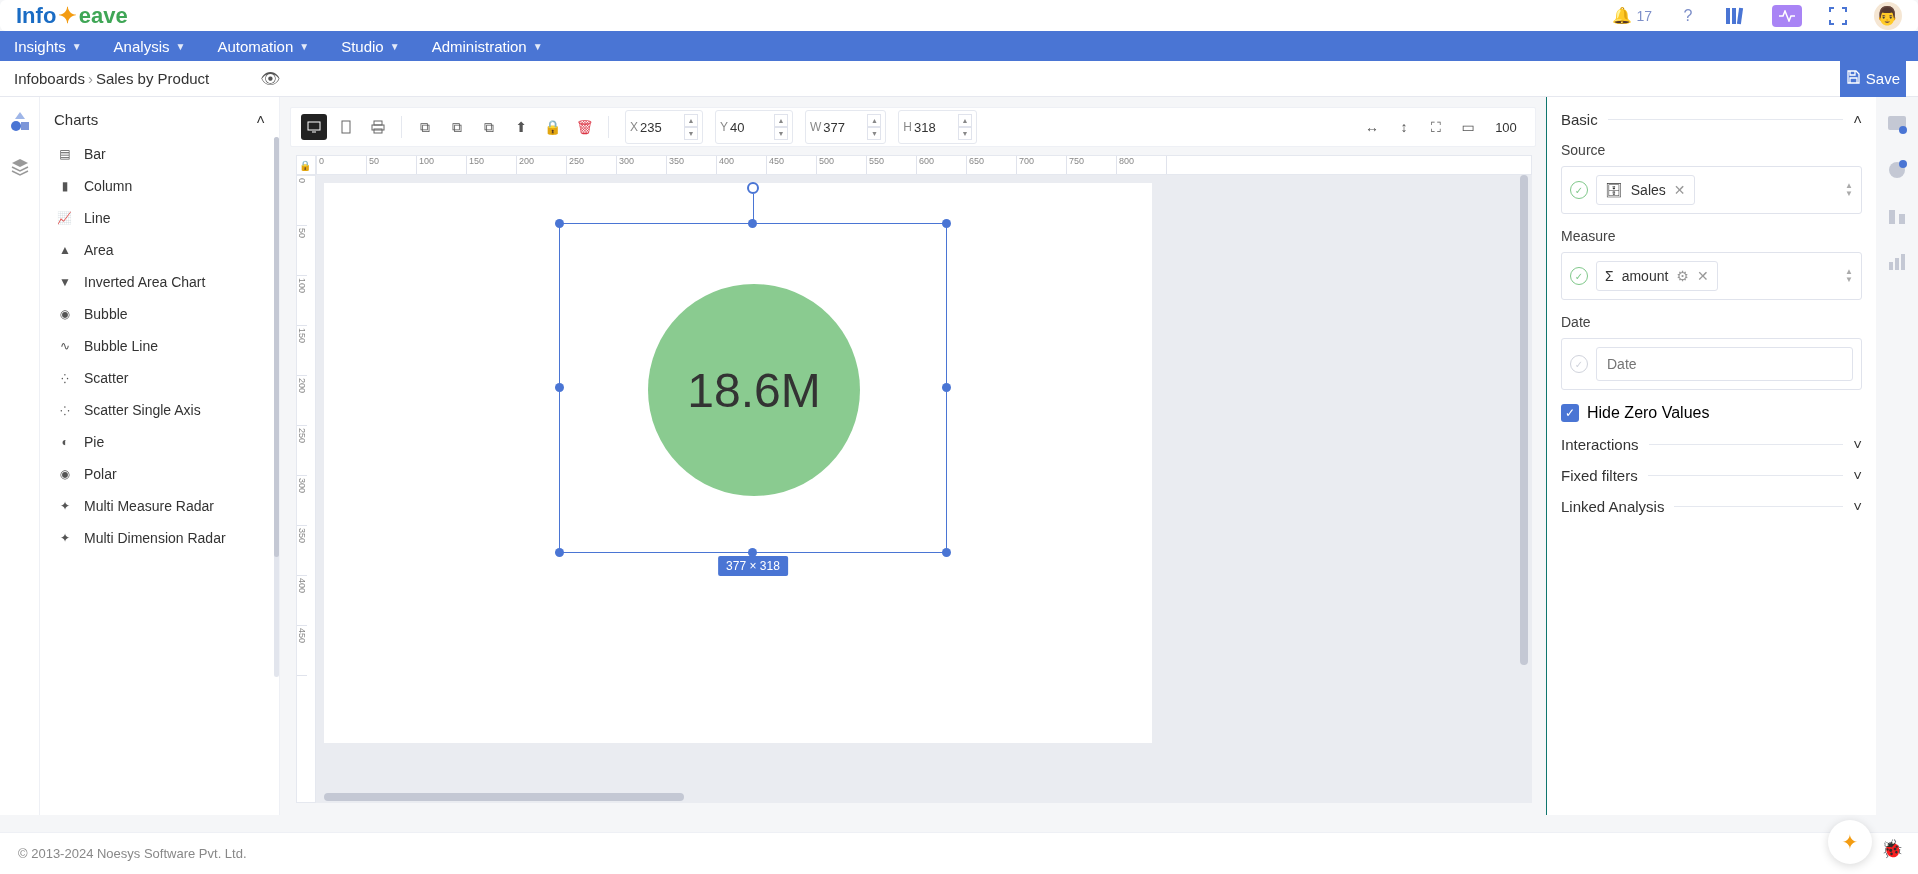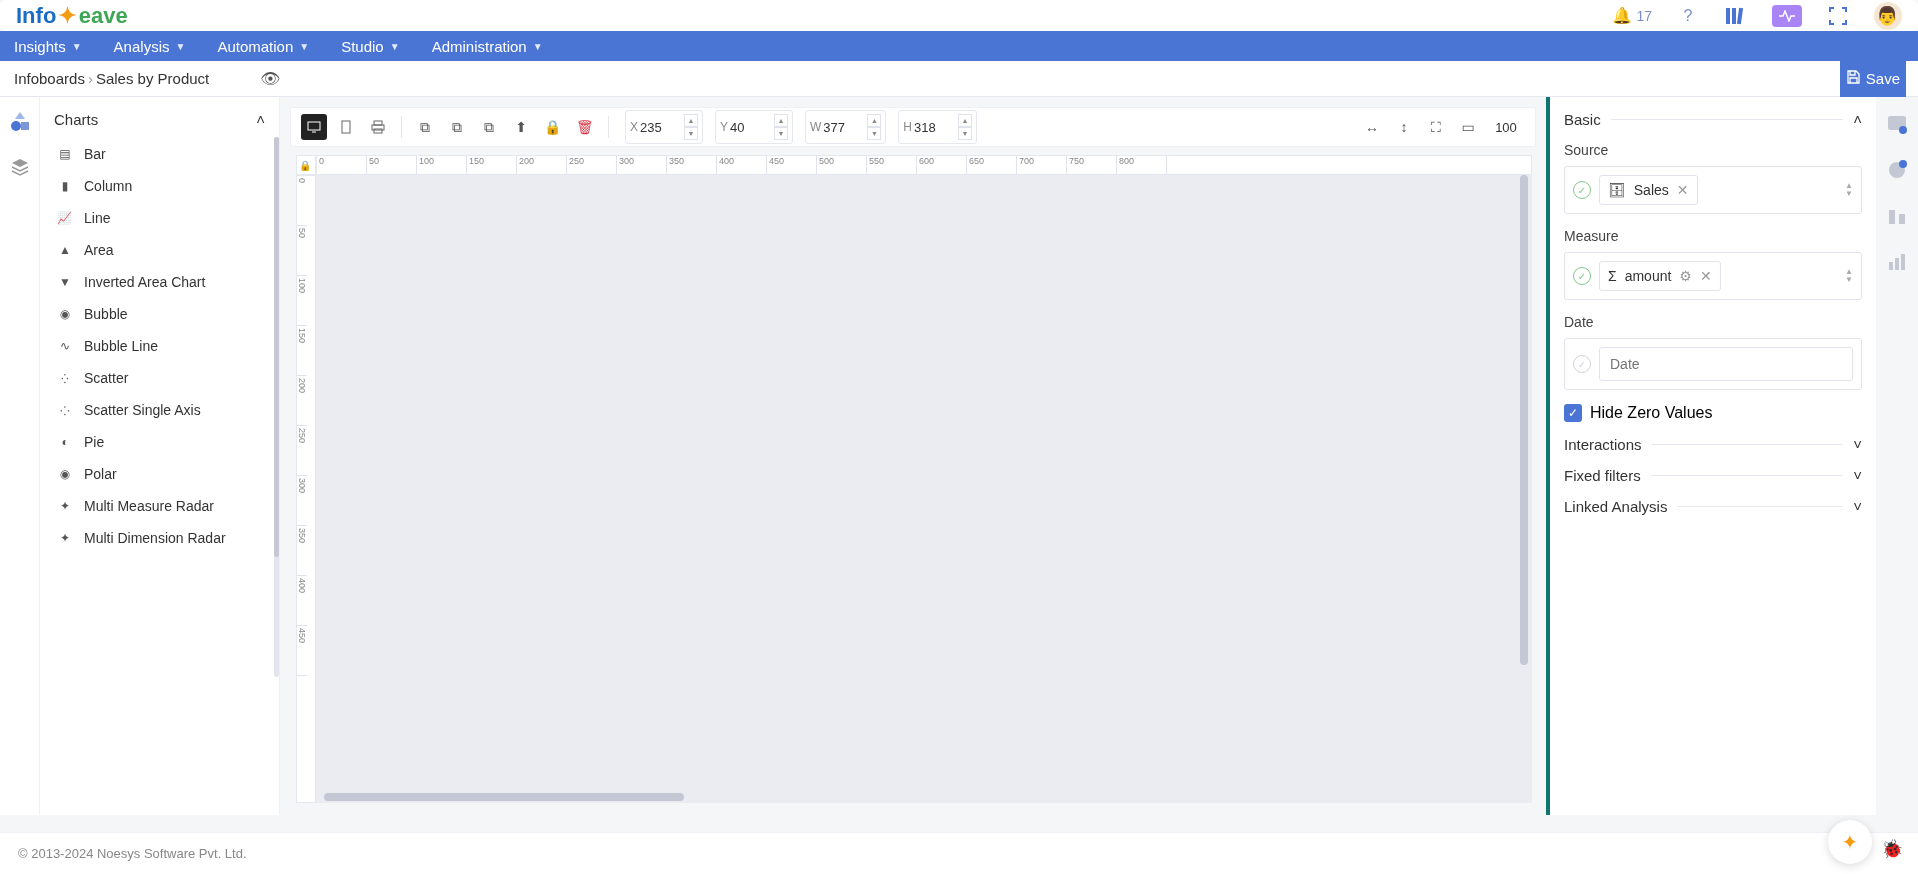--- a/index.html
+++ b/index.html
@@ -82,21 +82,21 @@
 .handle.bl { bottom:-5px; left:-5px;} .handle.bc { bottom:-5px; left:50%; margin-left:-5px;} .handle.br { bottom:-5px; right:-5px;}
 .rot-handle { position:absolute; top:-42px; left:50%; margin-left:-6px; width:12px; height:12px; border:2px solid #4a75d4; background:#fff; border-radius:50%;}
 .rot-line { position:absolute; top:-30px; left:50%; width:1px; height:30px; background:#4a75d4;}
 .circle-widget { position:absolute; border-radius:50%; background:#8acb90; display:flex; align-items:center; justify-content:center; }
 .circle-text { font-size:48px; color:#333; font-weight:400;}
 .size-badge { position:absolute; background:#4a75d4; color:#fff; font-size:12px; padding:3px 8px; border-radius:2px; white-space:nowrap;}
 .h-scroll { position:absolute; left:8px; bottom:2px; width:360px; height:8px; background:#c4c8d4; border-radius:4px;}
 .v-scroll { position:absolute; right:18px; top:78px; width:8px; height:490px; background:#c4c8d4; border-radius:4px;}
 
 
-.right-panel { width: 330px; background:#fff; border-left:4px solid #0f766e; padding:14px 14px; overflow-y:auto; }
+.right-panel { width: 330px; background:#fff; border-left:1px solid #0f766e; padding:14px 14px; overflow-y:auto; }
 .rp-section-head { display:flex; align-items:center; justify-content:space-between; font-size:15px; color:#333; margin-bottom:14px; cursor:pointer; }
 .rp-line { flex:1; height:1px; background:#e5e8ef; margin:0 10px; }
 .rp-label { font-size:14px; color:#444; margin-bottom:8px; display:block;}
 .rp-row { display:flex; align-items:center; gap:8px; margin-bottom:14px; }
 .rp-ok { width:18px; height:18px; border:1px solid #7fc88a; border-radius:50%; display:flex;align-items:center;justify-content:center;color:#7fc88a;font-size:10px;}
 .rp-ok.gray { border-color:#d0d3dc; color:#d0d3dc;}
 .rp-pill { flex:0 0 auto; height:30px; border:1px solid #e0e3ec; border-radius:3px; display:flex; align-items:center; padding:0 8px; gap:8px; font-size:14px; color:#333;}
 .rp-pill .x { color:#999; cursor:pointer; font-size:14px;}
 .rp-field { flex:1; height:34px; border:1px solid #e0e3ec; border-radius:3px; display:flex; align-items:center; padding:0 10px; gap:8px;}
 .rp-stepper { margin-left:auto; display:flex; flex-direction:column;}
@@ -372,20 +372,40 @@
           <div class="ruler-seg-v">200</div>
           <div class="ruler-seg-v">250</div>
           <div class="ruler-seg-v">300</div>
           <div class="ruler-seg-v">350</div>
           <div class="ruler-seg-v">400</div>
           <div class="ruler-seg-v">450</div>
         </div>
     </div>
 
     <div class="canvas">
+      <div class="canvas-inner">
+        <div class="selected" style="left:235px; top:40px; width:388px; height:330px;">
+          <div class="rot-line"></div>
+            <div class="rot-handle"></div>
+          <div class="handle tl"></div>
+          <div class="handle tc"></div>
+          <div class="handle tr"></div>
+          <div class="handle ml"></div>
+          <div class="handle mr"></div>
+          <div class="handle bl"></div>
+          <div class="handle bc"></div>
+          <div class="handle br"></div>
+          <div class="circle-widget" style="left:88px; top:60px; width:212px; height:212px;">
+            <span class="circle-text">18.6M</span>
+          </div>
+          <div class="size-badge" style="left:50%; bottom:-24px; transform:translateX(-50%);">
+            <span>377</span> <span>×</span> <span>318</span>
+          </div>
+        </div>
+      </div>
       <div class="h-scroll"></div>
     </div>
     <div class="v-scroll"></div>
   </div>
 
   <div class="right-panel">
     <div class="rp-section-head">
       <span>Basic</span>
         <div class="rp-line"></div>
         <span>˄</span>

